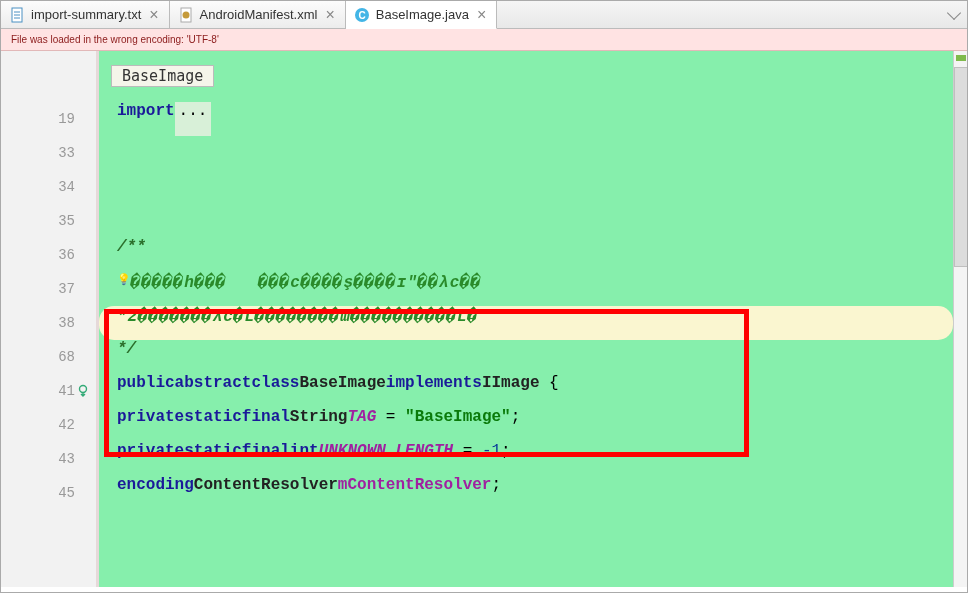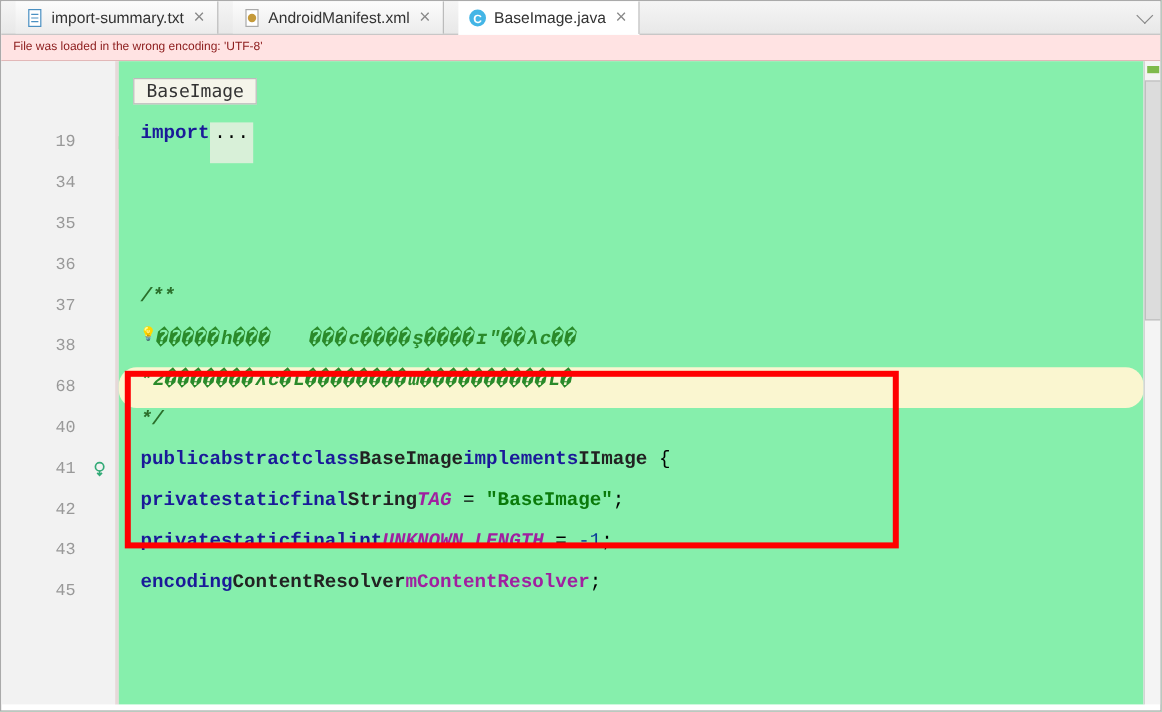--- a/index.html
+++ b/index.html
@@ -32,21 +32,20 @@
     transform: translateY(-70%) rotate(45deg);
   }
   .tab {
     display: flex;
     align-items: center;
     gap: 6px;
     padding: 12px 8px;
     border-right: 1px solid #bbb;
     background: linear-gradient(#fcfcfc, #ececec);
     cursor: default;
-    margin-left: 12px;
   }
   .tab.active {
     background: #fff;
     border-bottom: 1px solid #fff;
     margin-bottom: -1px;
   }
   .tab .icon { width: 16px; height: 16px; display:inline-flex; align-items:center; justify-content:center; }
   .tab .icon svg { width:16px; height:16px; }
   .tab .label { color: #333; }
   .tab .close { color:#888; font-size:16px; line-height:1; cursor:pointer; padding:0 2px; }
@@ -73,21 +72,21 @@
     font-family: Consolas, "Courier New", monospace;
     font-size: 14px;
     color: #999;
     padding-top: 51px;
   }
   .gutter .row {
     height: 34px;
     display:flex;
     align-items:center;
     justify-content:flex-end;
-    padding-right: 33px;
+    padding-right: 21px;
     position:relative;
   }
   .gutter .row .override {
     position:absolute;
     right:6px;
     top:50%;
     transform:translateY(-50%);
     width:14px;height:14px;
     display:flex;align-items:center;justify-content:center;
   }
@@ -220,39 +219,39 @@
 </div>
 
 <div class="editor-area">
 
   <div class="gutter">
     <div class="row">
         <span>19</span>
         <span class="fold">+</span>
       </div>
     <div class="row">
+        <span>33</span>
+      </div>
+    <div class="row">
         <span>34</span>
       </div>
     <div class="row">
         <span>35</span>
       </div>
     <div class="row">
         <span>36</span>
       </div>
     <div class="row">
         <span>37</span>
       </div>
     <div class="row">
         <span>38</span>
       </div>
     <div class="row">
         <span>68</span>
-      </div>
-    <div class="row">
-        <span>40</span>
       </div>
     <div class="row" data-has-marker="false">
         <span>41</span>
       <span class="override">
         <svg width="14" height="14" viewBox="0 0 14 14">
             <circle cx="7" cy="5" r="3.5" fill="none" stroke="#3a7" stroke-width="1.4"></circle>
             <path d="M7 8 L7 12 M5 10 L7 12 L9 10" fill="none" stroke="#3a7" stroke-width="1.4"></path>
           </svg>
       </span>
     </div>

